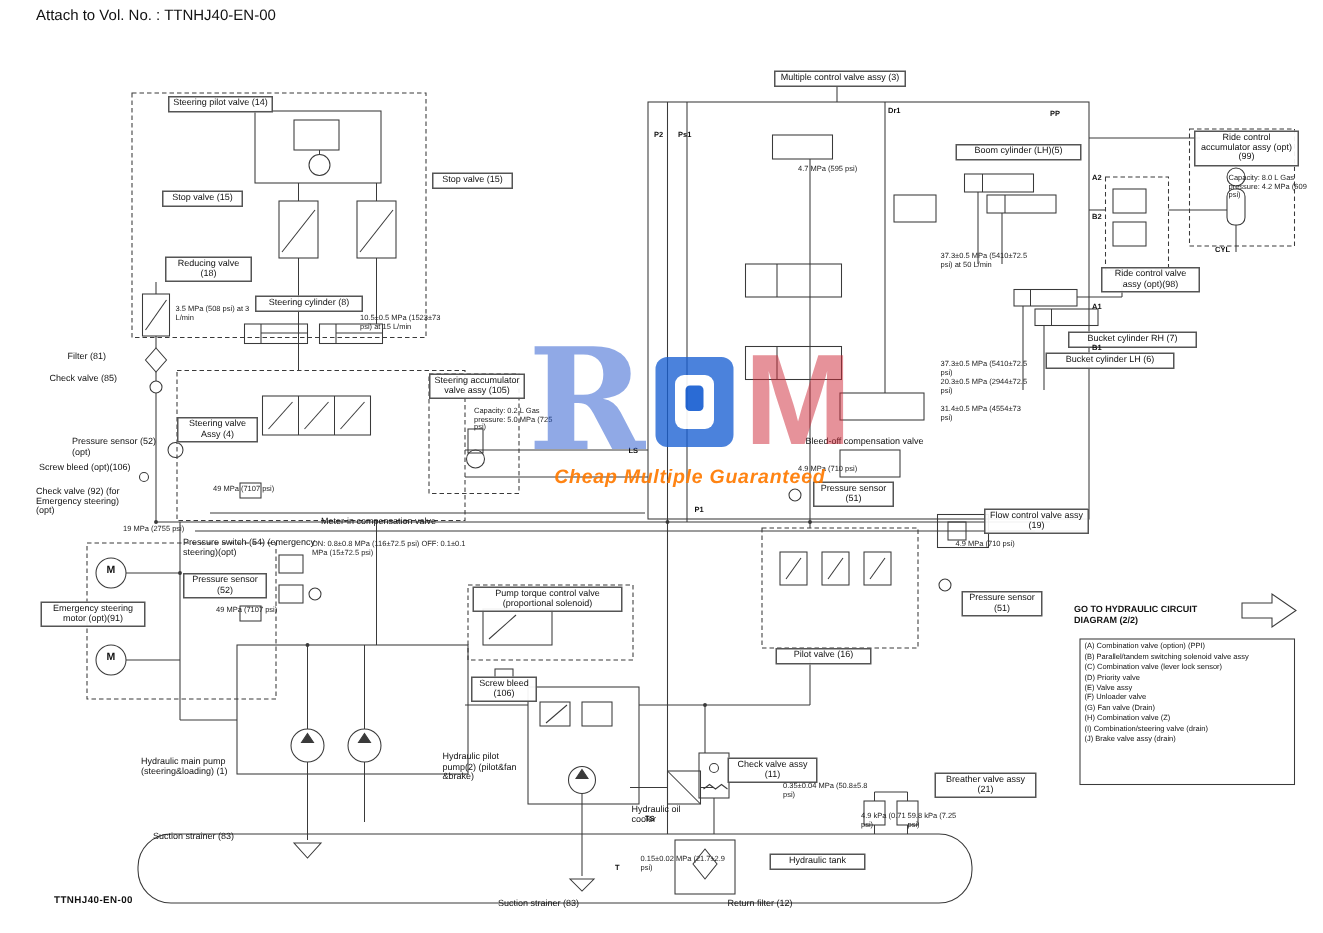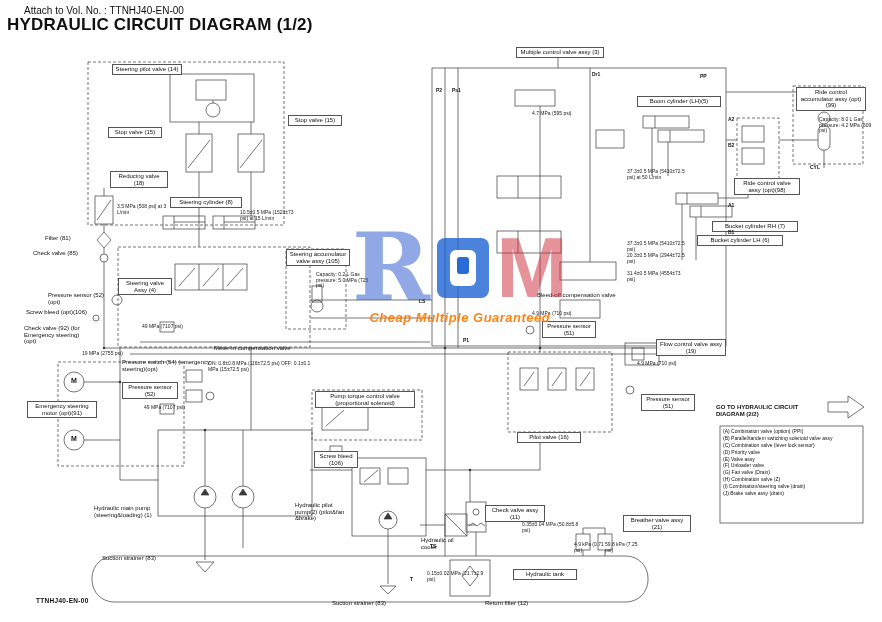--- a/index.html
+++ b/index.html
@@ -252,21 +252,20 @@
         <circle cx="540" cy="348" r="1.3"></circle>
         <circle cx="205" cy="430" r="1.3"></circle>
         <circle cx="120" cy="382" r="1.3"></circle>
         <circle cx="104" cy="348" r="1.3"></circle>
         <circle cx="470" cy="470" r="1.3"></circle>
       </g>
     </g>
   </svg>
 
   <div class="hdr-attach">Attach to Vol. No. : TTNHJ40-EN-00</div>
-  <div class="hdr-title">HYDRAULIC CIRCUIT DIAGRAM (1/2)</div>
 
   <div class="lbl box" style="left:112px;top:64px;width:64px">Steering pilot valve (14)</div>
   <div class="lbl box" style="left:108px;top:127px;width:48px">Stop valve (15)</div>
   <div class="lbl box" style="left:288px;top:115px;width:48px">Stop valve (15)</div>
   <div class="lbl box" style="left:110px;top:171px;width:52px">Reducing valve (18)</div>
   <div class="spec" style="left:117px;top:204px;width:50px">3.5 MPa (508 psi) at 3 L/min</div>
   <div class="lbl" style="left:45px;top:235px;width:42px">Filter (81)</div>
   <div class="lbl" style="left:33px;top:250px;width:64px">Check valve (85)</div>
   <div class="lbl box" style="left:170px;top:197px;width:66px">Steering cylinder (8)</div>
   <div class="spec" style="left:240px;top:210px;width:60px">10.5±0.5 MPa (1523±73 psi) at 15 L/min</div>

